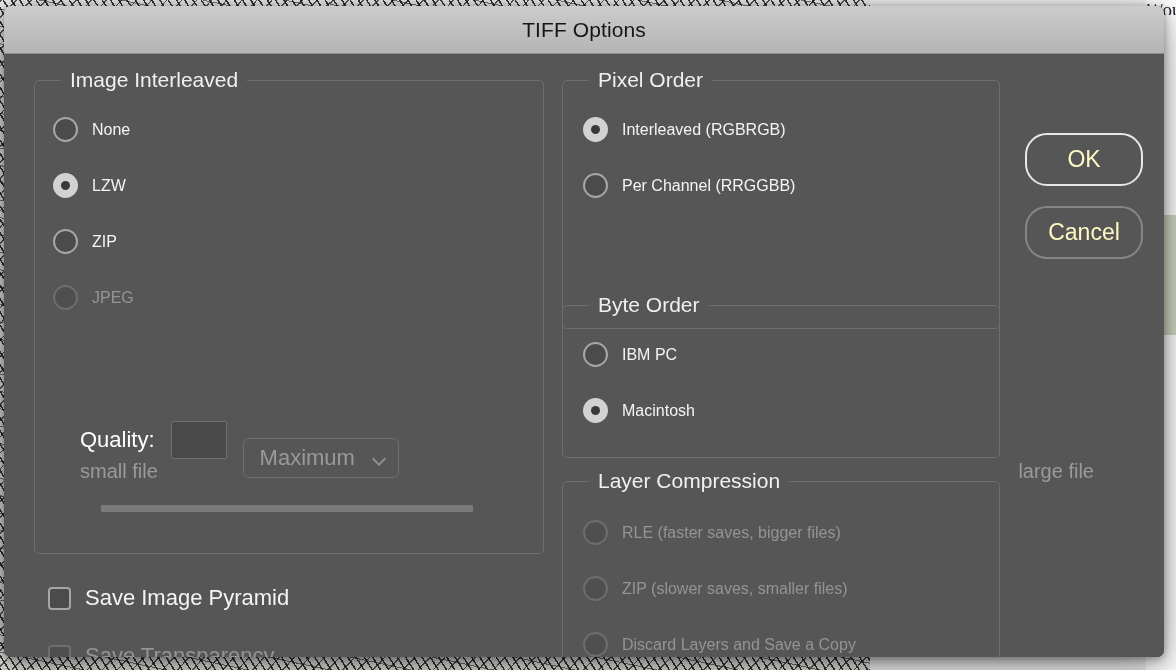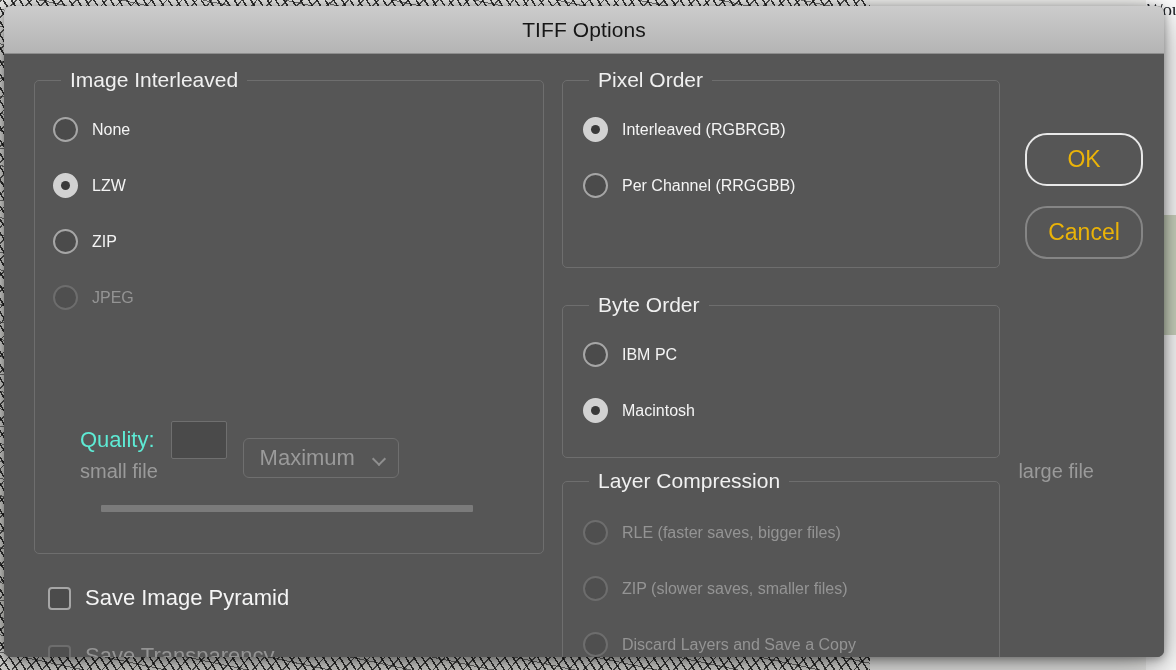--- a/index.html
+++ b/index.html
@@ -94,21 +94,21 @@
     top: -13px; left: 26px;
     padding: 0 9px;
     background: #565656;
     font-size: 21px;
     color: #f0f0f0;
     white-space: nowrap;
   }
   .group.disabled > .group-legend { color: #f0f0f0; }
 
   #group-image-compression { left: 30px;  top: 26px;  width: 510px; height: 474px; }
-  #group-pixel-order       { left: 558px; top: 26px;  width: 438px; height: 188px; }
+  #group-pixel-order       { left: 558px; top: 26px;  width: 438px; height: 249px; }
   #group-byte-order        { left: 558px; top: 251px; width: 438px; height: 153px; }
   #group-layer-compression { left: 558px; top: 427px; width: 438px; height: 218px; }
 
   
   .radio-row {
     position: absolute;
     display: flex;
     align-items: center;
     gap: 14px;
     white-space: nowrap;
@@ -153,21 +153,21 @@
   }
   .checkbox.dim { border-color: #6d6d6d; background: #4f4f4f; }
   .check-label { font-size: 22px; color: #f4f4f4; }
 
   
   #quality-row {
     position: absolute;
     left: 76px; top: 348px;
     display: flex; align-items: center; gap: 16px;
   }
-  #quality-label { font-size: 22px; color: #5eead4; }
+  #quality-label { font-size: 22px; color: #ffffff; }
   #quality-input {
     width: 56px; height: 38px;
     background: #4a4a4a;
     border: 1px solid #6f6f6f;
     border-radius: 2px;
   }
   #quality-select {
     height: 40px;
     min-width: 156px;
     padding: 0 12px 0 16px;
@@ -200,21 +200,21 @@
     background: #7b7b7b;
     border-radius: 1px;
   }
 
   
   .btn {
     position: absolute;
     display: flex; align-items: center; justify-content: center;
     border-radius: 22px;
     font-size: 23px;
-    color: #eab308;
+    color: #fef9c3;
     background: transparent;
   }
   #btn-ok     { left: 1021px; top: 79px;  width: 118px; height: 53px;
                 border: 2px solid #e8e8e8; }
   #btn-cancel { left: 1021px; top: 152px; width: 118px; height: 53px;
                 border: 2px solid #858585; }
 </style>
 </head>
 <body>
 

